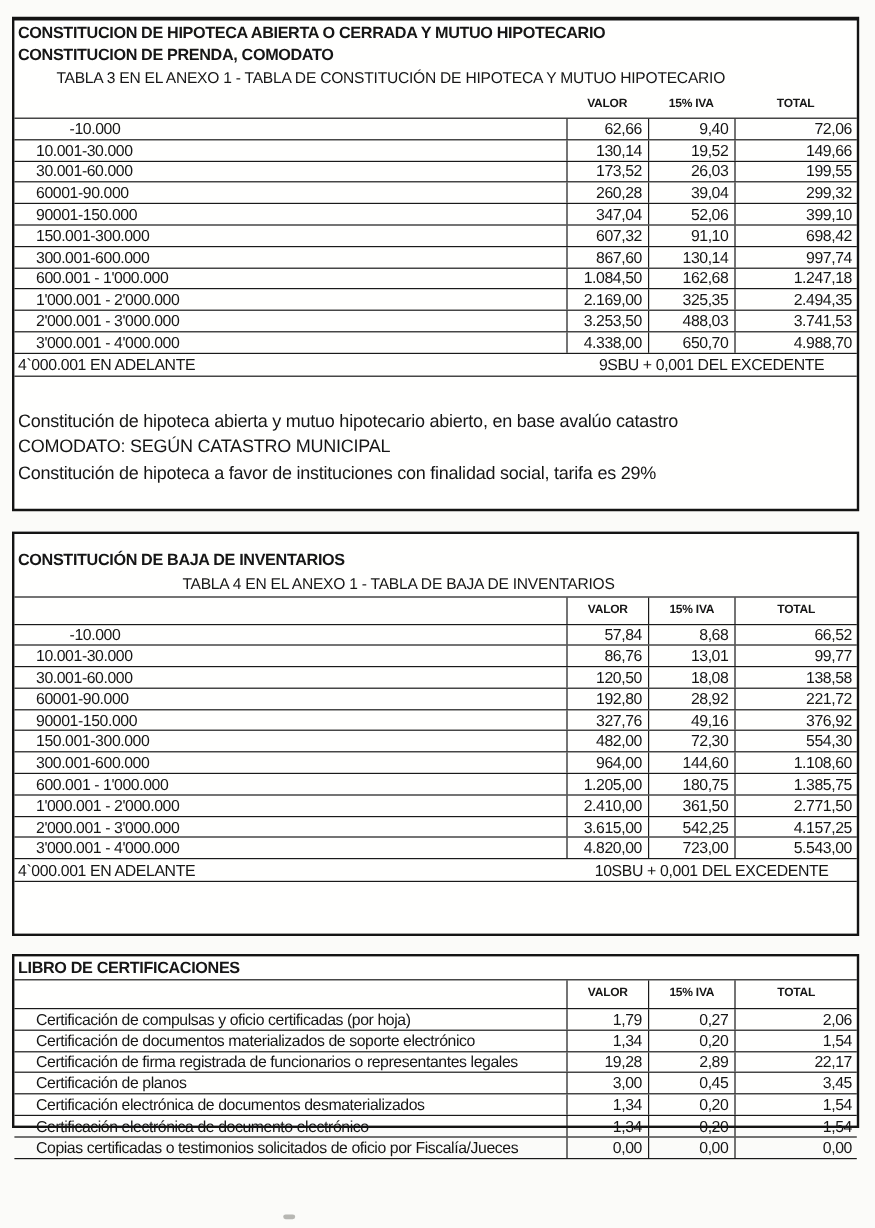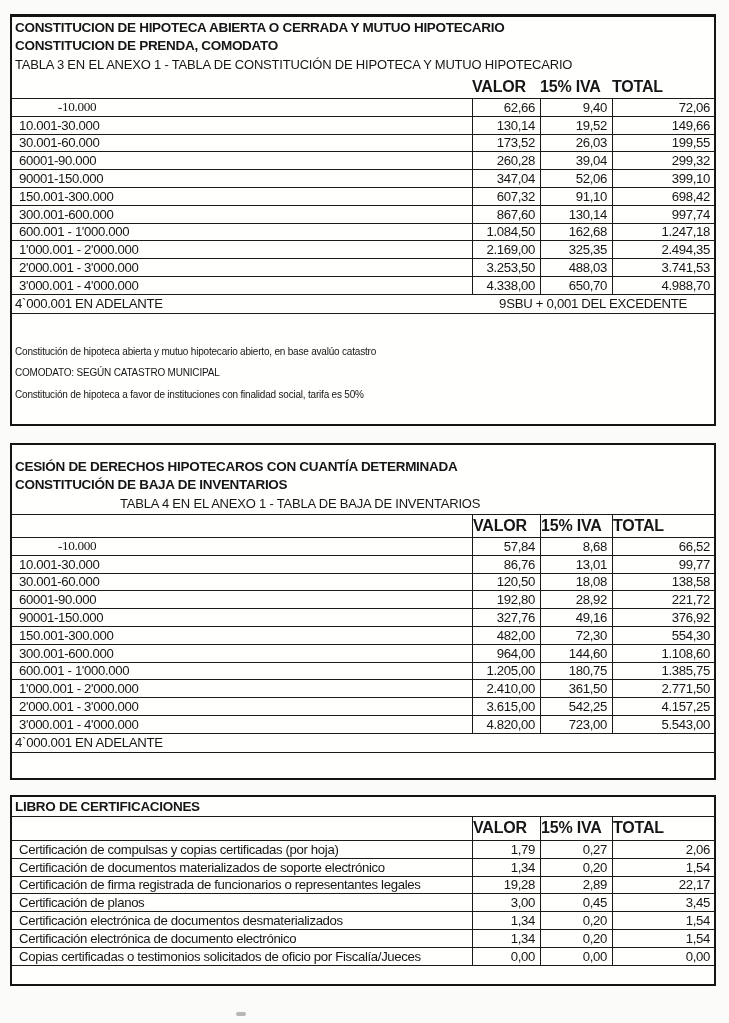--- a/index.html
+++ b/index.html
@@ -14,81 +14,82 @@
 
   .section {
     position: absolute;
     left: 10px;
     width: 706px;
     border: 2px solid #141414;
     background: #fffffe;
   }
   .section1 { top: 14px;  height: 412px; border-top-width: 3px; }
   .section2 { top: 443px; height: 337px; }
-  .section3 { top: 795px; height: 191px; }
+  .section3 { top: 795px; height: 145px; }
 
   .titles { padding: 2px 16px 0 3px; }
   .title-line {
     font-weight: bold;
     font-size: 13.5px;
     letter-spacing: -0.3px;
     line-height: 17.5px;
     white-space: nowrap;
   }
   .subtitle {
     font-size: 13px;
     letter-spacing: -0.2px;
     line-height: 21px;
     padding-left: 3px;
     white-space: nowrap;
+    margin-left: 32px;
   }
   .subtitle.indented { padding-left: 108px; }
 
   .tbl { width: 100%; }
   .thead {
     display: grid;
     grid-template-columns: 460px 68px 72px 1fr;
     height: 23px;
     align-items: center;
   }
   .thead .hcell {
-    text-align: left;
+    text-align: center;
     font-weight: bold;
-    font-size: 16px;
+    font-size: 10px;
     letter-spacing: -0.2px;
   }
   .thead.bordered { border-top: 1px solid #1a1a1a; }
   .thead.bordered .hcell.v { border-left: 1px solid #1a1a1a; height: 100%; line-height: 22px; }
 
   .rows { border-top: 1px solid #1a1a1a; }
   .row {
     display: grid;
     grid-template-columns: 460px 68px 72px 1fr;
     height: 17.8px;
     align-items: center;
     border-bottom: 1px solid #1a1a1a;
   }
   .cell { font-size: 13.2px; letter-spacing: -0.35px; height: 100%; display: flex; align-items: center; }
-  .cell.label { padding-left: 7px; white-space: nowrap; overflow: hidden; }
+  .cell.label { padding-left: 18px; white-space: nowrap; overflow: hidden; }
   .cell.num { justify-content: flex-end; padding-right: 5px; border-left: 1px solid #1a1a1a; }
   .cell.total { font-weight: normal; padding-right: 4px; }
-  .rows[data-indent-first="true"] .row:first-child .cell.label { padding-left: 46px; font-family: Liberation Serif, serif; }
+  .rows[data-indent-first="true"] .row:first-child .cell.label { padding-left: 46px; }
 
   .footer-row {
     display: grid;
     grid-template-columns: 460px 1fr;
     height: 19px;
     align-items: center;
     border-bottom: 1px solid #1a1a1a;
   }
   .footer-row .flabel { font-size: 13.2px; letter-spacing: -0.3px; padding-left: 3px; }
   .footer-row .ftext  { font-size: 13.2px; letter-spacing: -0.3px; text-align: center; }
 
   .notes { margin-top: 27px; padding-left: 3px; }
-  .note-line { font-size: 10px; letter-spacing: -0.2px; line-height: 21.5px; white-space: nowrap; }
+  .note-line { font-size: 15px; letter-spacing: -0.2px; line-height: 21.5px; white-space: nowrap; }
 
   .section3 .titles { padding: 1px 0 0 3px; border-bottom: 1px solid #1a1a1a; }
   .section3 .title-line { line-height: 18px; }
 
   .smudge {
     position: absolute;
     left: 236px; top: 1012px;
     width: 10px; height: 4px;
     background: #9a9a96;
     border-radius: 2px;
@@ -194,27 +195,26 @@
 </div>
       <div class="footer-row">
         <div class="flabel">4`000.001 EN ADELANTE</div>
         <div class="ftext">9SBU + 0,001 DEL EXCEDENTE</div>
       </div>
     </div>
 
     <div class="notes">
       <div class="note-line">Constitución de hipoteca abierta y mutuo hipotecario abierto, en base avalúo catastro</div>
       <div class="note-line">COMODATO:  SEGÚN CATASTRO MUNICIPAL</div>
-      <div class="note-line">Constitución de hipoteca a favor de instituciones con finalidad social, tarifa es 50%</div>
+      <div class="note-line">Constitución de hipoteca a favor de instituciones con finalidad social, tarifa es 29%</div>
     </div>
   </div>
 
   <div class="section section2">
     <div class="titles" style="padding-top:13px;">
-      <div class="title-line">CESIÓN DE DERECHOS HIPOTECAROS CON CUANTÍA DETERMINADA</div>
       <div class="title-line">CONSTITUCIÓN DE BAJA DE INVENTARIOS</div>
     </div>
     <div class="subtitle indented">TABLA 4 EN EL ANEXO 1 - TABLA DE BAJA DE INVENTARIOS</div>
 
     <div class="tbl">
       <div class="thead bordered">
         <div class="hcell"></div>
         <div class="hcell v">VALOR</div>
         <div class="hcell v">15% IVA</div>
         <div class="hcell v">TOTAL</div>
@@ -292,39 +292,40 @@
 
   <div class="row">
     <div class="cell label">3'000.001 - 4'000.000</div>
     <div class="cell num">4.820,00</div>
     <div class="cell num">723,00</div>
     <div class="cell num total">5.543,00</div>
   </div>
 </div>
       <div class="footer-row">
         <div class="flabel">4`000.001 EN ADELANTE</div>
+        <div class="ftext">10SBU + 0,001 DEL EXCEDENTE</div>
       </div>
     </div>
   </div>
 
   <div class="section section3">
     <div class="titles">
       <div class="title-line">LIBRO DE CERTIFICACIONES</div>
     </div>
 
     <div class="tbl">
       <div class="thead bordered" style="border-top:none;">
         <div class="hcell"></div>
         <div class="hcell v">VALOR</div>
         <div class="hcell v">15% IVA</div>
         <div class="hcell v">TOTAL</div>
       </div>
       <div class="rows">
   <div class="row">
-    <div class="cell label">Certificación de compulsas y copias certificadas (por hoja)</div>
+    <div class="cell label">Certificación de compulsas y oficio certificadas (por hoja)</div>
     <div class="cell num">1,79</div>
     <div class="cell num">0,27</div>
     <div class="cell num total">2,06</div>
   </div>
 
   <div class="row">
     <div class="cell label">Certificación de documentos materializados de soporte electrónico</div>
     <div class="cell num">1,34</div>
     <div class="cell num">0,20</div>
     <div class="cell num total">1,54</div>

